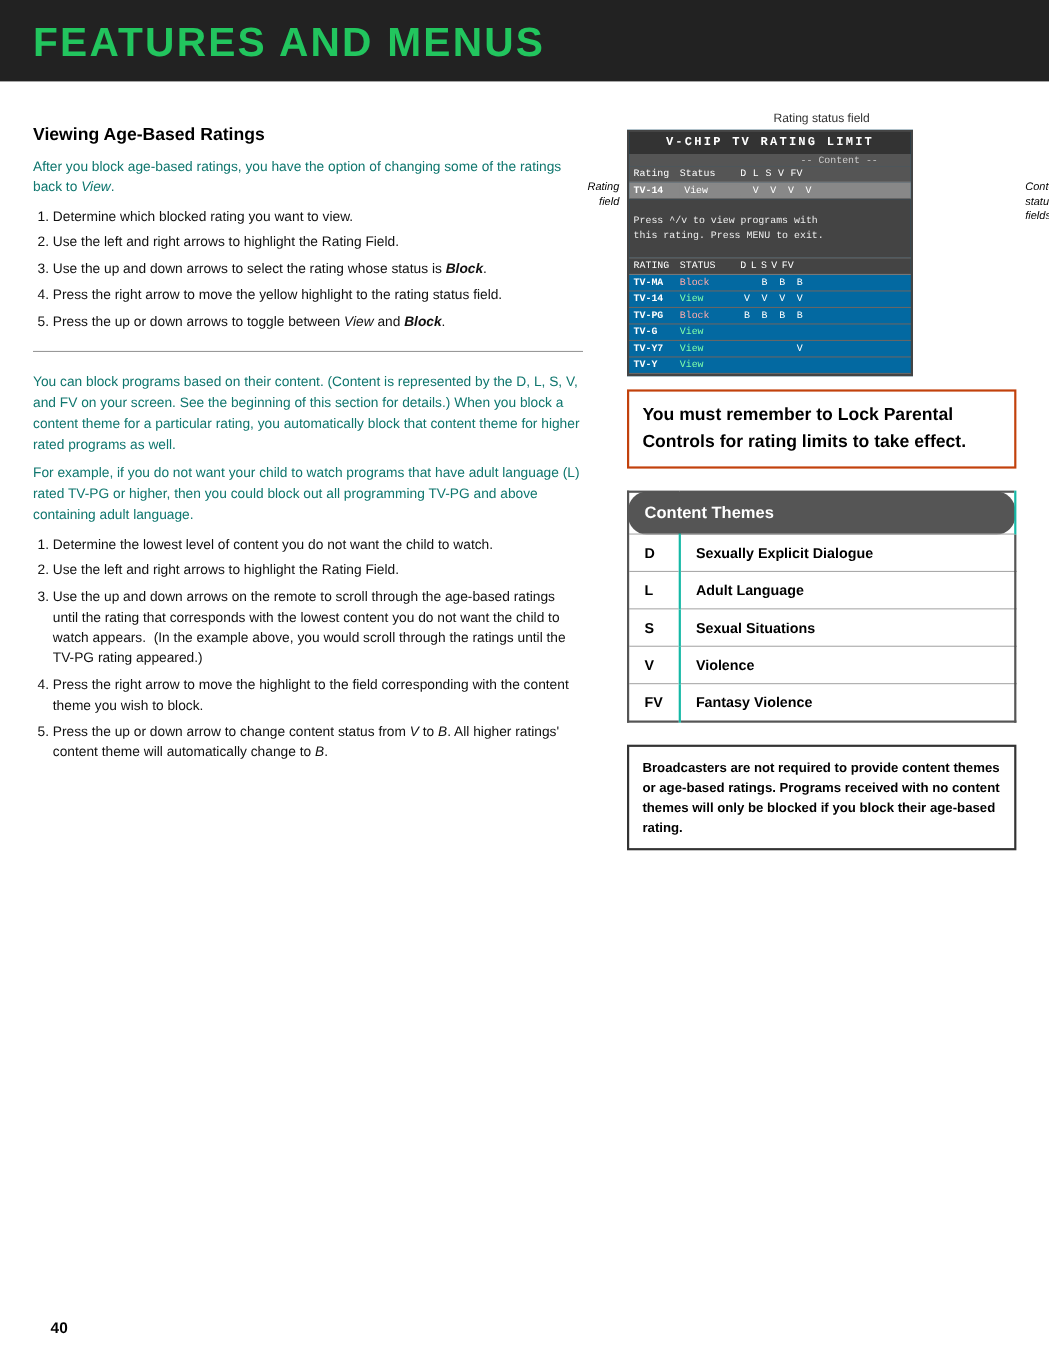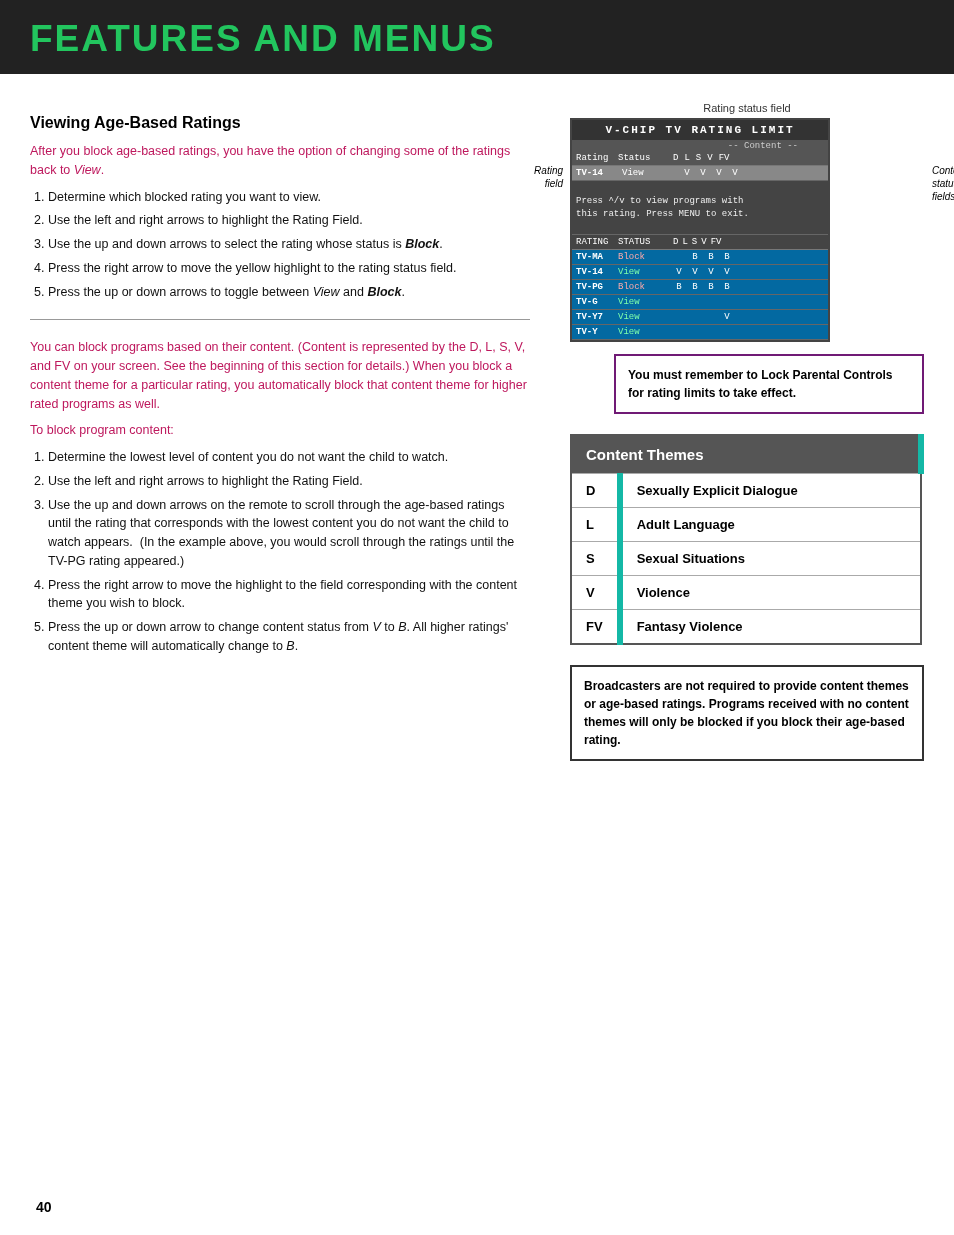--- a/index.html
+++ b/index.html
@@ -55,21 +55,21 @@
     }
     .section-title:first-child {
       margin-top: 12px;
     }
 
     
     p {
       font-size: 12.5px;
       line-height: 1.5;
       margin-bottom: 8px;
-      color: #be185d;
+      color: #0f766e;
     }
 
     
     ol {
       padding-left: 18px;
       margin-bottom: 10px;
     }
     ol li {
       font-size: 12.5px;
       line-height: 1.5;
@@ -83,28 +83,27 @@
 
     .rating-status-label {
       font-size: 11px;
       text-align: center;
       margin-bottom: 4px;
       color: #333;
     }
 
     
     .notice-box {
-      border: 2px solid #701a75;
+      border: 2px solid #c2410c;
       padding: 10px 12px;
-      font-size: 12px;
+      font-size: 16px;
       font-weight: bold;
       line-height: 1.5;
       margin-top: 12px;
       margin-bottom: 20px;
-      margin-left: 44px;
     }
 
     
     .content-themes-table {
       border: 2px solid #555;
       width: 100%;
       border-collapse: collapse;
       margin-top: 20px;
     }
 
@@ -120,42 +119,43 @@
     .content-themes-table tr td {
       border-top: 1px solid #aaa;
       padding: 9px 14px;
       font-size: 13px;
       vertical-align: middle;
     }
 
     .content-themes-table tr td:first-child {
       font-weight: bold;
       width: 40px;
-      border-right: 6px solid #14b8a6;
+      border-right: 2px solid #14b8a6;
+      border-radius: 17px;
     }
 
     .content-themes-table tr td:last-child {
       font-weight: bold;
     }
 
     
     .notice-box-2 {
       border: 2px solid #333;
       padding: 10px 12px;
       font-size: 12px;
       font-weight: bold;
       line-height: 1.5;
       margin-top: 20px;
     }
 
     
     .page-number {
       position: absolute;
       bottom: 20px;
-      left: 36px;
+      left: 46px;
       font-size: 14px;
       font-weight: bold;
     }
 
     
     hr.section-divider {
       border: none;
       border-top: 1px solid #999;
       margin: 18px 0;
     }
@@ -240,22 +240,22 @@
       <li>Press the right arrow to move the yellow highlight to the rating status field.</li>
       <li>Press the up or down arrows to toggle between <em>View</em> and <em><strong>Block</strong></em>.</li>
     </ol>
 
 
     <hr class="section-divider">
 
 
     <p>You can block programs based on their content. (Content is represented by the D, L, S, V, and FV on your screen. See the beginning of this section for details.) When you block a content theme for a particular rating, you automatically block that content theme for higher rated programs as well.</p>
 
-
-    <p>To block program content:</p>
+    <p>For example, if you do not want your child to watch programs that have adult language (L) rated TV-PG or higher, then you could block out all programming TV-PG and above containing adult language.</p>
+
 
     <ol>
       <li>Determine the lowest level of content you do not want the child to watch.</li>
       <li>Use the left and right arrows to highlight the Rating Field.</li>
       <li>Use the up and down arrows on the remote to scroll through the age-based ratings until the rating that corresponds with the lowest content you do not want the child to watch appears.&nbsp; (In the example above, you would scroll through the ratings until the TV-PG rating appeared.)</li>
       <li>Press the right arrow to move the highlight to the field corresponding with the content theme you wish to block.</li>
       <li>Press the up or down arrow to change content status from <em>V</em> to <em>B</em>. All higher ratings' content theme will automatically change to <em>B</em>.</li>
     </ol>
 
   </div>

